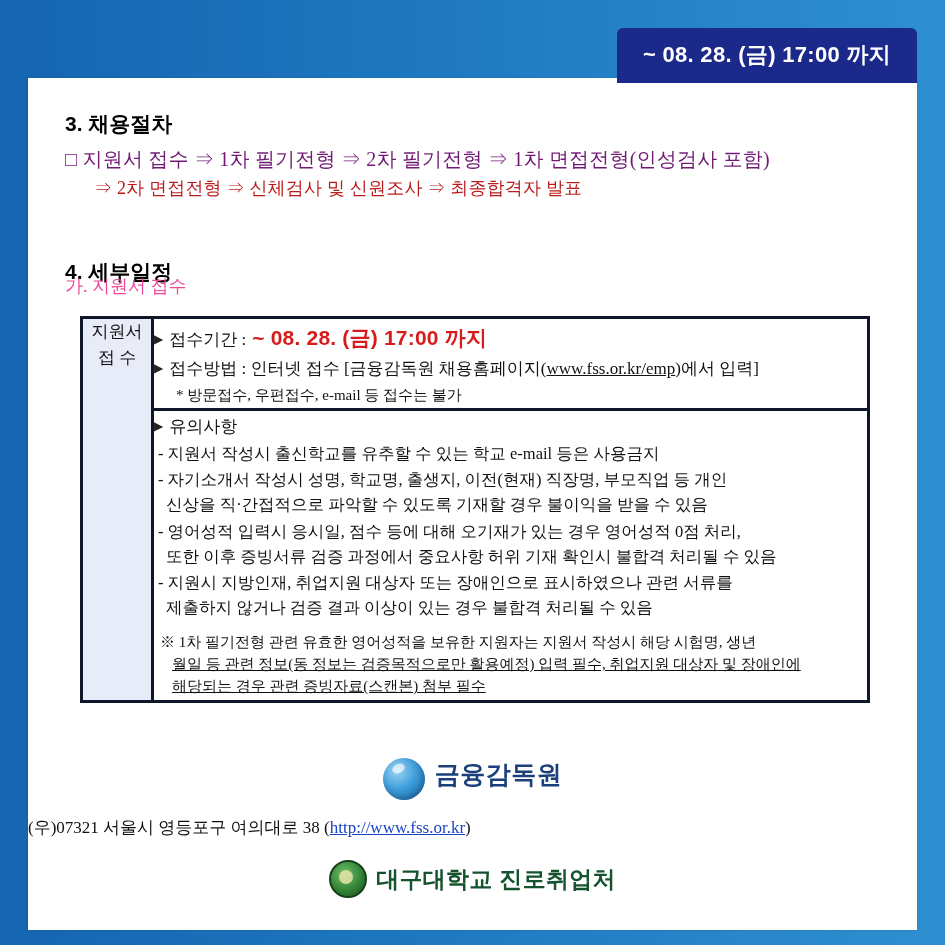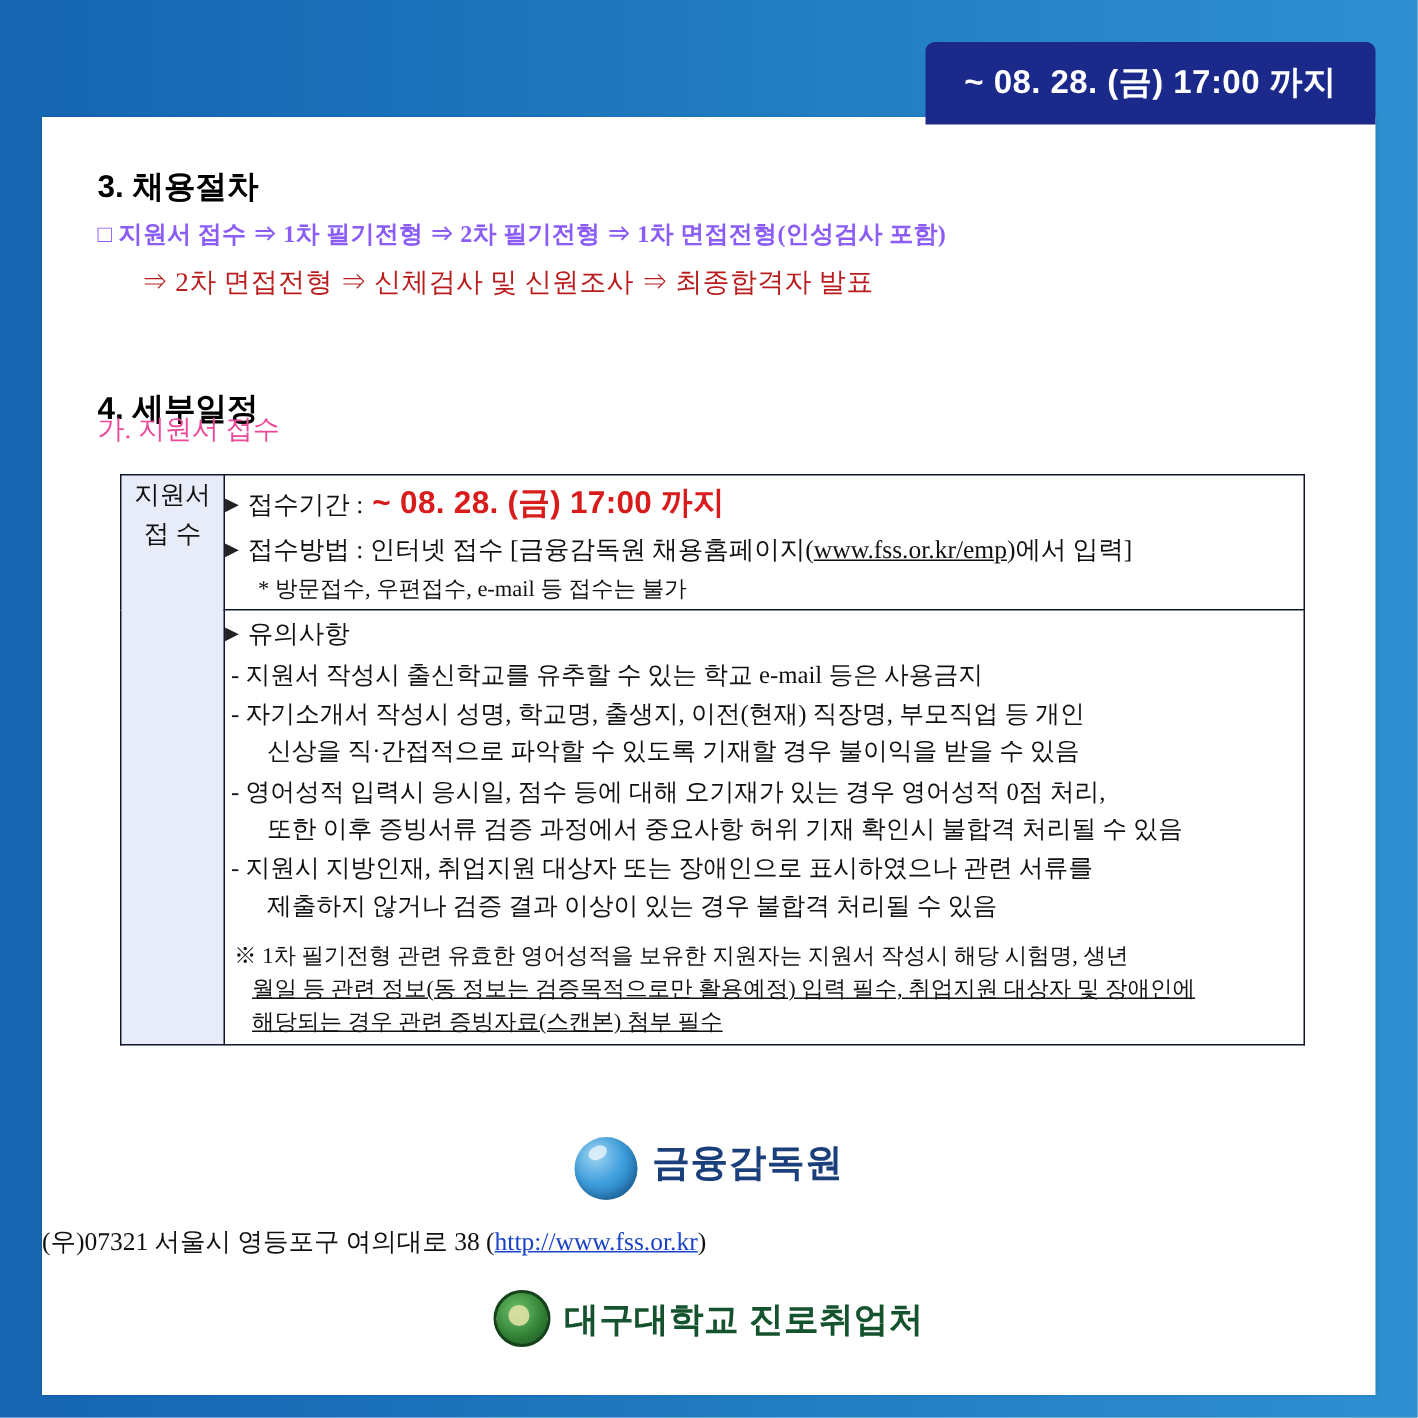--- a/index.html
+++ b/index.html
@@ -57,25 +57,24 @@
     color: #000;
     margin: 0;
   }
   #sec3-title { position: absolute; left: 37px; top: 32px; }
   #sec4-title { position: absolute; left: 37px; top: 152px; margin-top: 28px; }
 
   .proc-line1 {
     position: absolute;
     left: 37px;
     top: 68px;
-    font-size: 16px;
-    color: #8b5cf6;
+    font-size: 20px;
+    color: #701a75;
     white-space: nowrap;
     letter-spacing: 0.2px;
-    font-weight: bold;
   }
   .proc-line2 {
     position: absolute;
     left: 66px;
     top: 98px;
     font-size: 18px;
     color: #b91c1c;
     white-space: nowrap;
     letter-spacing: 0.2px;
   }
@@ -89,21 +88,21 @@
 
   table.sched {
     position: absolute;
     left: 52px;
     top: 238px;
     width: 790px;
     border-collapse: collapse;
     table-layout: fixed;
   }
   table.sched td {
-    border: 1px solid #0f172a;
+    border: 3px solid #0f172a;
     vertical-align: top;
     padding: 0;
   }
   td.rowhead {
     width: 68px;
     background: #e8ecf8;
     text-align: center;
     vertical-align: middle;
     font-size: 17px;
     line-height: 1.5;
@@ -147,21 +146,21 @@
   }
   .dash-item {
     font-size: 16.5px;
     color: #111;
     line-height: 1.5;
     margin: 2px 0 2px 4px;
     text-align: justify;
   }
   .dash-item .ind {
     display: block;
-    margin-left: 24px;
+    margin-left: 8px;
   }
   .star-note {
     font-size: 15px;
     color: #111;
     line-height: 1.48;
     margin: 10px 2px 2px 6px;
     text-align: justify;
   }
   .star-note .ind {
     display: block;

